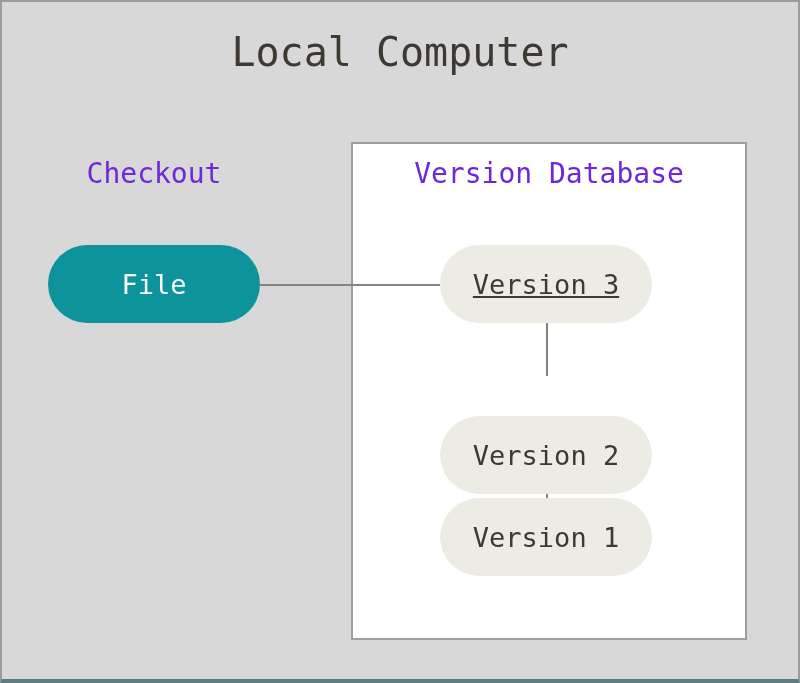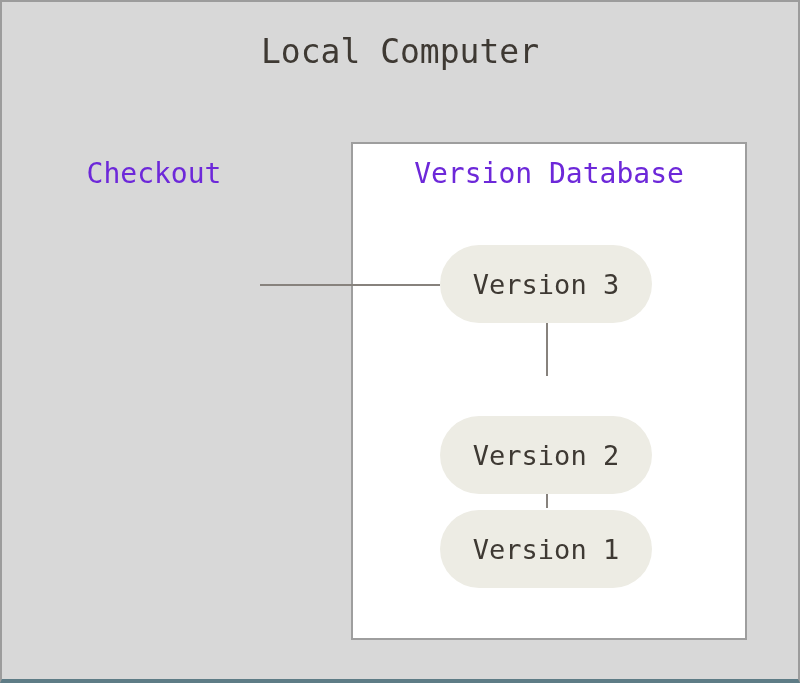--- a/index.html
+++ b/index.html
@@ -19,21 +19,21 @@
     background: #d8d8d8;
     font-family: "DejaVu Sans Mono", "Liberation Mono", monospace;
     overflow: hidden;
   }
   .abs { position: absolute; }
   #diagram-title {
     left: 0;
     top: 30px;
     width: 796px;
     text-align: center;
-    font-size: 33px;
+    font-size: 40px;
     line-height: 40px;
     font-weight: 500;
     color: #3e3933;
     white-space: nowrap;
   }
   .section-label {
     font-size: 28px;
     line-height: 34px;
     color: #6d28d9;
     text-align: center;
@@ -72,23 +72,23 @@
     left: 46px;
     top: 243px;
     background: #0d939c;
     color: #fbfbf8;
   }
   .version-pill {
     left: 438px;
     background: #edece4;
     color: #3e3933;
   }
-  #version-pill-0 { top: 243px; }
+  #version-pill-0 { top: 243px; text-decoration: underline; }
   #version-pill-1 { top: 374px; margin-top: 40px; }
-  #version-pill-2 { top: 508px; }
+  #version-pill-2 { top: 496px; }
   .connector { background: #87827d; }
   #connector-file { left: 258px; top: 282px; width: 180px; height: 2px; }
   #connector-v3-v2 { left: 544px; top: 321px; width: 2px; height: 53px; }
   #connector-v2-v1 { left: 544px; top: 452px; width: 2px; height: 54px; }
 </style>
 </head>
 <body>
 
 <div id="canvas">
 
@@ -99,20 +99,23 @@
   <div id="version-db-box" class="abs"></div>
 
   <div id="version-db-title" class="abs section-label">Version Database</div>
 
   <div id="connector-file" class="abs connector"></div>
 
   <div id="connector-v3-v2" class="abs connector"></div>
 
   <div id="connector-v2-v1" class="abs connector"></div>
 
+  <div id="file-pill" class="abs pill">
+    <span>File</span>
+  </div>
 
   <div id="version-pill-0" class="abs pill version-pill">
     <span>Version 3</span>
   </div>
 
   <div id="version-pill-1" class="abs pill version-pill">
     <span>Version 2</span>
   </div>
 
   <div id="version-pill-2" class="abs pill version-pill">

